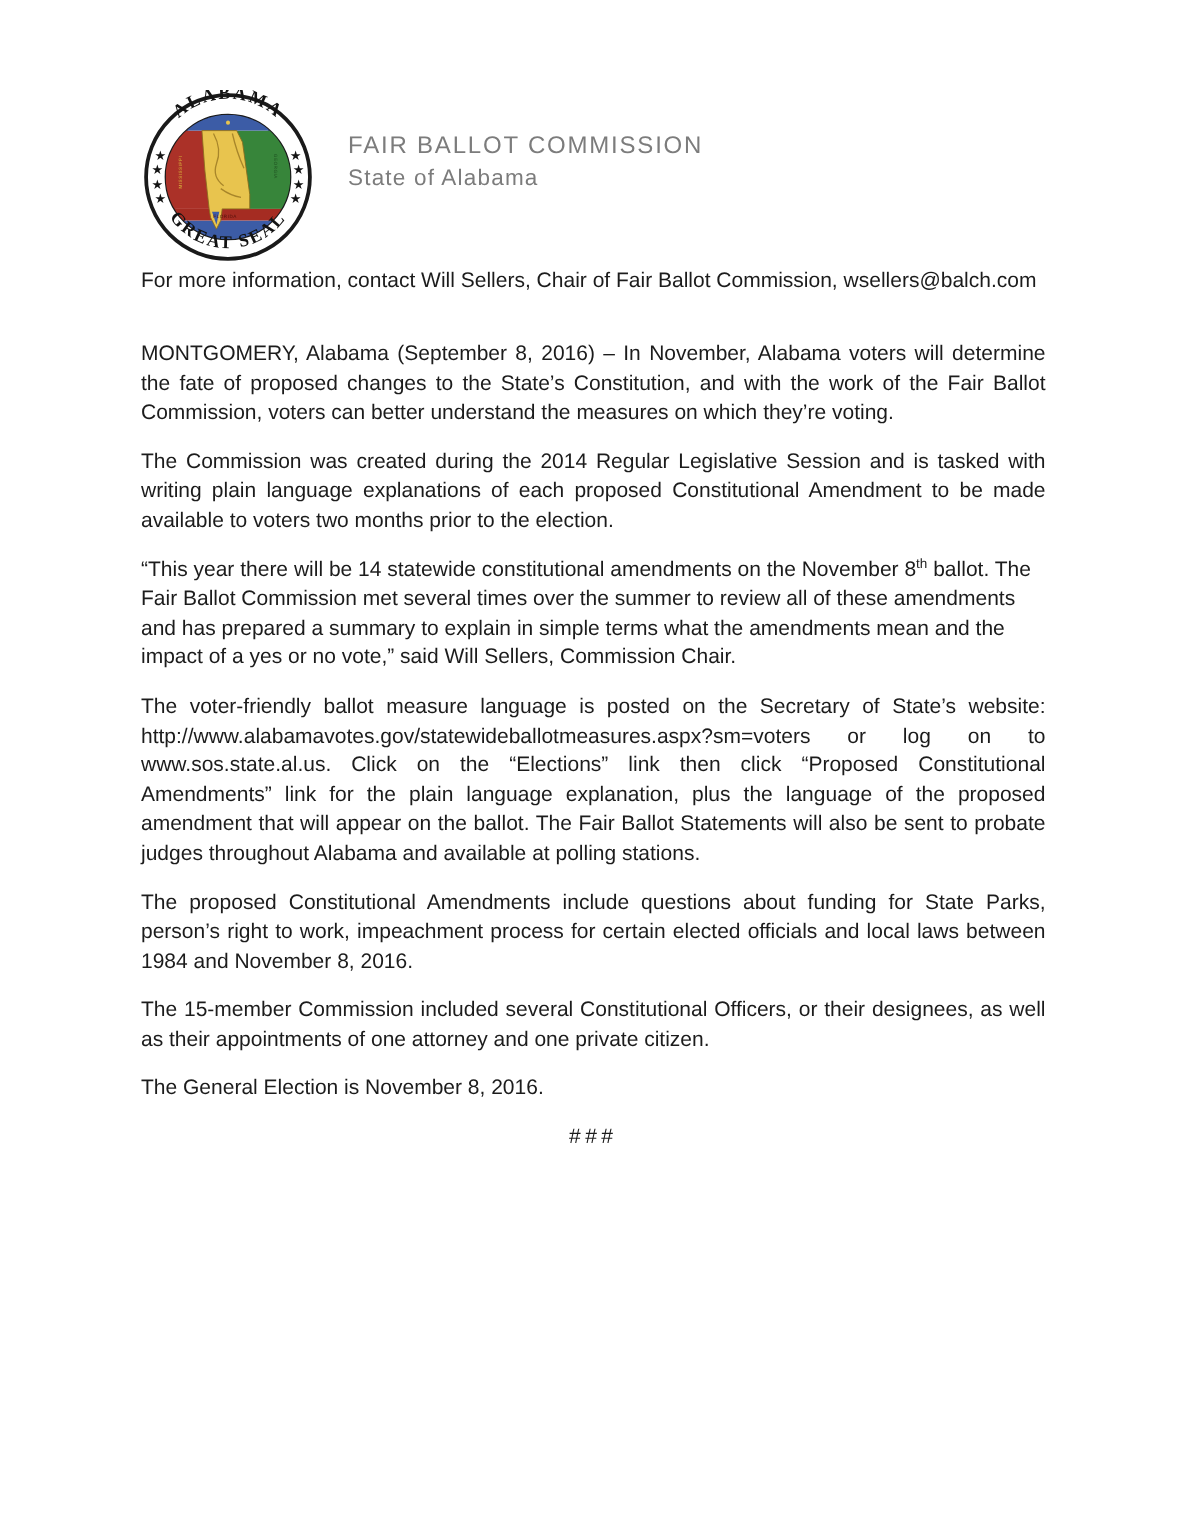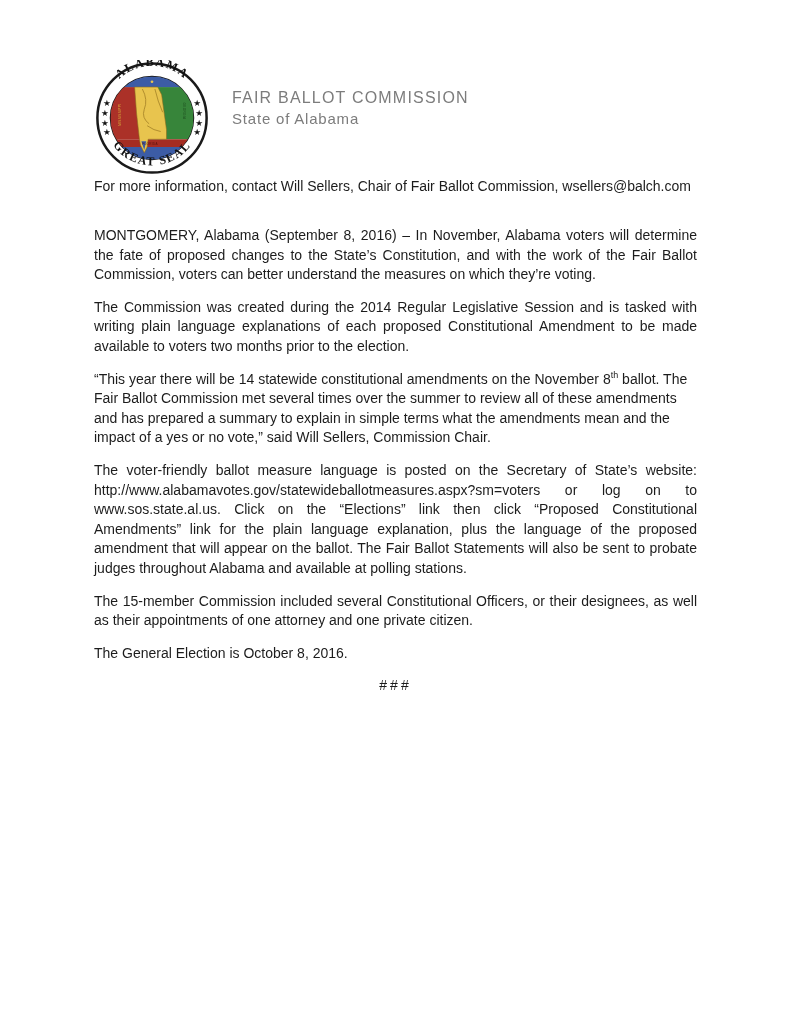--- a/index.html
+++ b/index.html
@@ -140,18 +140,19 @@
   </div>
 
   <div class="contact-line">For more information, contact Will Sellers, Chair of Fair Ballot Commission, wsellers@balch.com</div>
 
 
   <div class="body-copy">
     <p class="just">MONTGOMERY, Alabama (September 8, 2016) – In November, Alabama voters will determine the fate of proposed changes to the State’s Constitution, and with the work of the Fair Ballot Commission, voters can better understand the measures on which they’re voting.</p>
     <p class="just">The Commission was created during the 2014 Regular Legislative Session and is tasked with writing plain language explanations of each proposed Constitutional Amendment to be made available to voters two months prior to the election.</p>
     <p><span>“This year there will be 14 statewide constitutional amendments on the November 8</span><sup class="ord">th</sup><span> ballot. The Fair Ballot Commission met several times over the summer to review all of these amendments and has prepared a summary to explain in simple terms what the amendments mean and the impact of a yes or no vote,” said Will Sellers, Commission Chair.</span></p>
     <p class="just">The voter-friendly ballot measure language is posted on the Secretary of State’s website: http://www.alabamavotes.gov/statewideballotmeasures.aspx?sm=voters or log on to www.sos.state.al.us. Click on the “Elections” link then click “Proposed Constitutional Amendments” link for the plain language explanation, plus the language of the proposed amendment that will appear on the ballot. The Fair Ballot Statements will also be sent to probate judges throughout Alabama and available at polling stations.</p>
+    <p class="just">The proposed Constitutional Amendments include questions about funding for State Parks, person’s right to work, impeachment process for certain elected officials and local laws between 1984 and November 8, 2016.</p>
     <p class="just">The 15-member Commission included several Constitutional Officers, or their designees, as well as their appointments of one attorney and one private citizen.</p>
-    <p>The General Election is October 8, 2016.</p>
+    <p>The General Election is November 8, 2016.</p>
     <div class="end-mark">###</div>
   </div>
 
 </div>
 
 </body></html>

